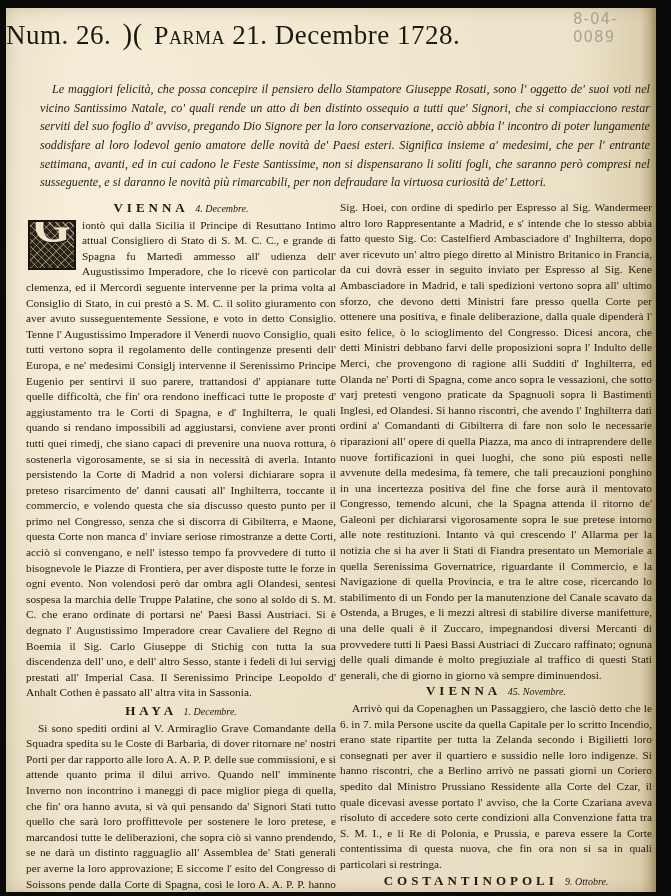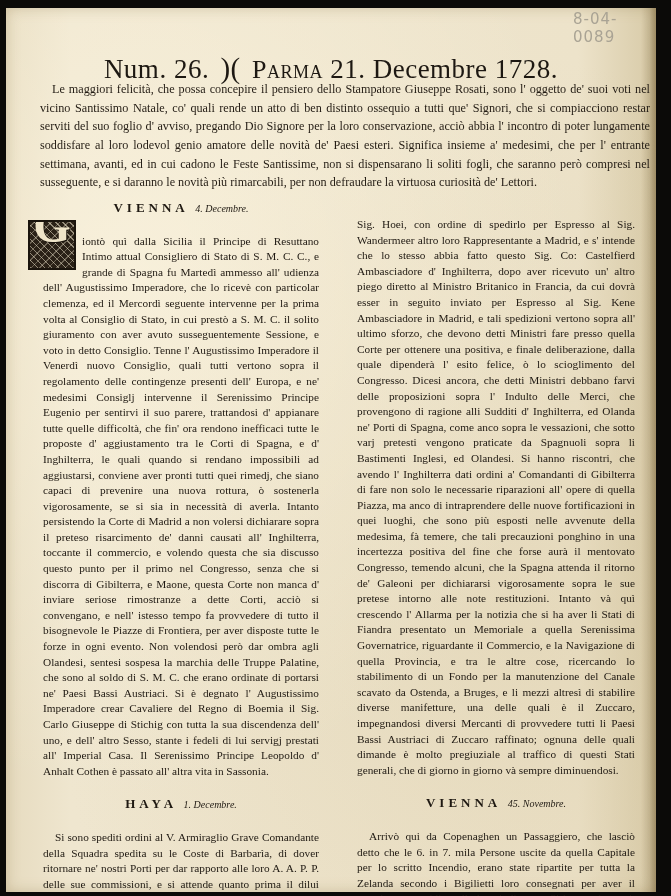--- a/index.html
+++ b/index.html
@@ -19,42 +19,42 @@
   }
   .right-edge {
     position: absolute; right: 0; top: 0; width: 15px; height: 884px;
     background: linear-gradient(90deg, rgba(0,0,0,0), rgba(120,100,60,0.35));
   }
   .archive-mark {
     position: absolute; left: 567px; top: 2px;
     font-family: "DejaVu Sans", sans-serif; font-size: 15px; color: #a9a394; letter-spacing: 1px;
   }
   .masthead {
-    position: absolute; left: 0; top: 10px; width: 650px; text-align: center;
-    font-family: "Liberation Serif", serif; font-size: 27px; color: #1d1812; letter-spacing: 0.5px; margin-top: 34px;
+    position: absolute; left: 0; top: 10px; width: 650px; text-align: left;
+    font-family: "Liberation Serif", serif; font-size: 27px; color: #1d1812; letter-spacing: 0.5px;
   }
   .masthead .sep { margin: 0 4px; font-size: 29px; }
   .masthead .city { font-variant: small-caps; font-size: 26px; }
   .notice {
     position: absolute; left: 34px; top: 60px; width: 610px;
-    font-family: "Liberation Serif", serif; font-size: 12.2px; line-height: 18.6px;
+    font-family: "Liberation Serif", serif; font-style: italic; font-size: 12.2px; line-height: 18.6px;
     color: #231c14; text-align: justify; text-indent: 12px;
   }
   .col {
     position: absolute; top: 192px;
     font-family: "Liberation Serif", serif; font-size: 11.3px; line-height: 15.6px;
     color: #1f1912; text-align: justify;
   }
   .col-left { left: 20px; width: 310px; }
   .col-right { left: 334px; width: 312px; }
   .dateline {
     text-align: center; font-size: 13px; letter-spacing: 4px; font-weight: bold; margin: 0 0 1px 0;
   }
   .dateline .date { letter-spacing: 0; font-weight: normal; font-size: 10px; font-style: italic; }
-  .para { margin: 17px; text-indent: 12px; }
+  .para { margin: 0; text-indent: 12px; }
   .para.no-indent { text-indent: 0; }
   .dropcap {
     float: left; width: 44px; height: 46px; margin: 2px 6px 0 2px;
     background: #2a2117;
     border: 2px solid #1a140d;
     position: relative; overflow: hidden;
   }
   .dropcap .hatch {
     position: absolute; inset: 0;
     background:
@@ -103,16 +103,20 @@
 
   <div class="col col-right">
     <p class="para no-indent">Sig. Hoei, con ordine di spedirlo per Espresso al Sig. Wandermeer altro loro Rappresentante a Madrid, e s' intende che lo stesso abbia fatto questo Sig. Co: Castelfierd Ambasciadore d' Inghilterra, dopo aver ricevuto un' altro piego diretto al Ministro Britanico in Francia, da cui dovrà esser in seguito inviato per Espresso al Sig. Kene Ambasciadore in Madrid, e tali spedizioni vertono sopra all' ultimo sforzo, che devono detti Ministri fare presso quella Corte per ottenere una positiva, e finale deliberazione, dalla quale dipenderà l' esito felice, ò lo scioglimento del Congresso. Dicesi ancora, che detti Ministri debbano farvi delle proposizioni sopra l' Indulto delle Merci, che provengono di ragione alli Sudditi d' Inghilterra, ed Olanda ne' Porti di Spagna, come anco sopra le vessazioni, che sotto varj pretesti vengono praticate da Spagnuoli sopra li Bastimenti Inglesi, ed Olandesi. Si hanno riscontri, che avendo l' Inghilterra dati ordini a' Comandanti di Gibilterra di fare non solo le necessarie riparazioni all' opere di quella Piazza, ma anco di intraprendere delle nuove fortificazioni in quei luoghi, che sono più esposti nelle avvenute della medesima, fà temere, che tali precauzioni ponghino in una incertezza positiva del fine che forse aurà il mentovato Congresso, temendo alcuni, che la Spagna attenda il ritorno de' Galeoni per dichiararsi vigorosamente sopra le sue pretese intorno alle note restituzioni. Intanto và quì crescendo l' Allarma per la notizia che si ha aver li Stati di Fiandra presentato un Memoriale a quella Serenissima Governatrice, riguardante il Commercio, e la Navigazione di quella Provincia, e tra le altre cose, ricercando lo stabilimento di un Fondo per la manutenzione del Canale scavato da Ostenda, a Bruges, e li mezzi altresì di stabilire diverse manifetture, una delle quali è il Zuccaro, impegnandosi diversi Mercanti di provvedere tutti li Paesi Bassi Austriaci di Zuccaro raffinato; ognuna delle quali dimande è molto pregiuziale al traffico di questi Stati generali, che di giorno in giorno và sempre diminuendosi.</p>
 
     <div class="dateline">
       <span>VIENNA</span>
       <span class="date">45. Novembre.</span>
     </div>
     <p class="para">Arrivò qui da Copenaghen un Passaggiero, che lasciò detto che le 6. in 7. mila Persone uscite da quella Capitale per lo scritto Incendio, erano state ripartite per tutta la Zelanda secondo i Bigilietti loro consegnati per aver il quartiero e sussidio nelle loro indigenze. Si hanno riscontri, che a Berlino arrivò ne passati giorni un Coriero spedito dal Ministro Prussiano Ressidente alla Corte del Czar, il quale dicevasi avesse portato l' avviso, che la Corte Czariana aveva risoluto di accedere soto certe condizioni alla Convenzione fatta tra S. M. I., e li Re di Polonia, e Prussia, e pareva essere la Corte contentissima di questa nuova, che fin ora non si sa in quali particolari si restringa.</p>
 
+    <div class="dateline">
+      <span>COSTANTINOPOLI</span>
+      <span class="date">9. Ottobre.</span>
+    </div>
     <p class="para">Per arrestare in qualche maniera la communicazione del Contagio che affligge questa Capitale, ha risoluto il Divano di</p>
 
   </div>
 </div>
 
 </body></html>

